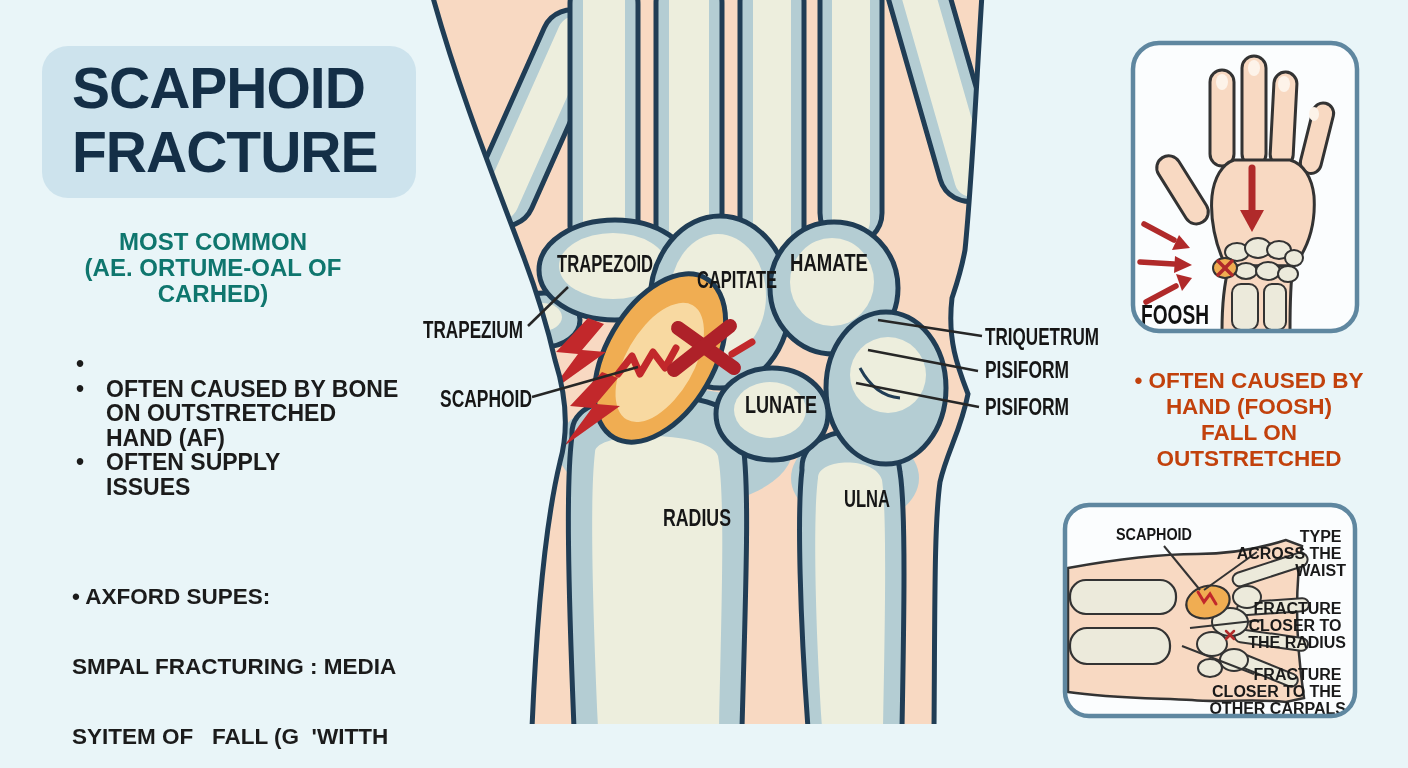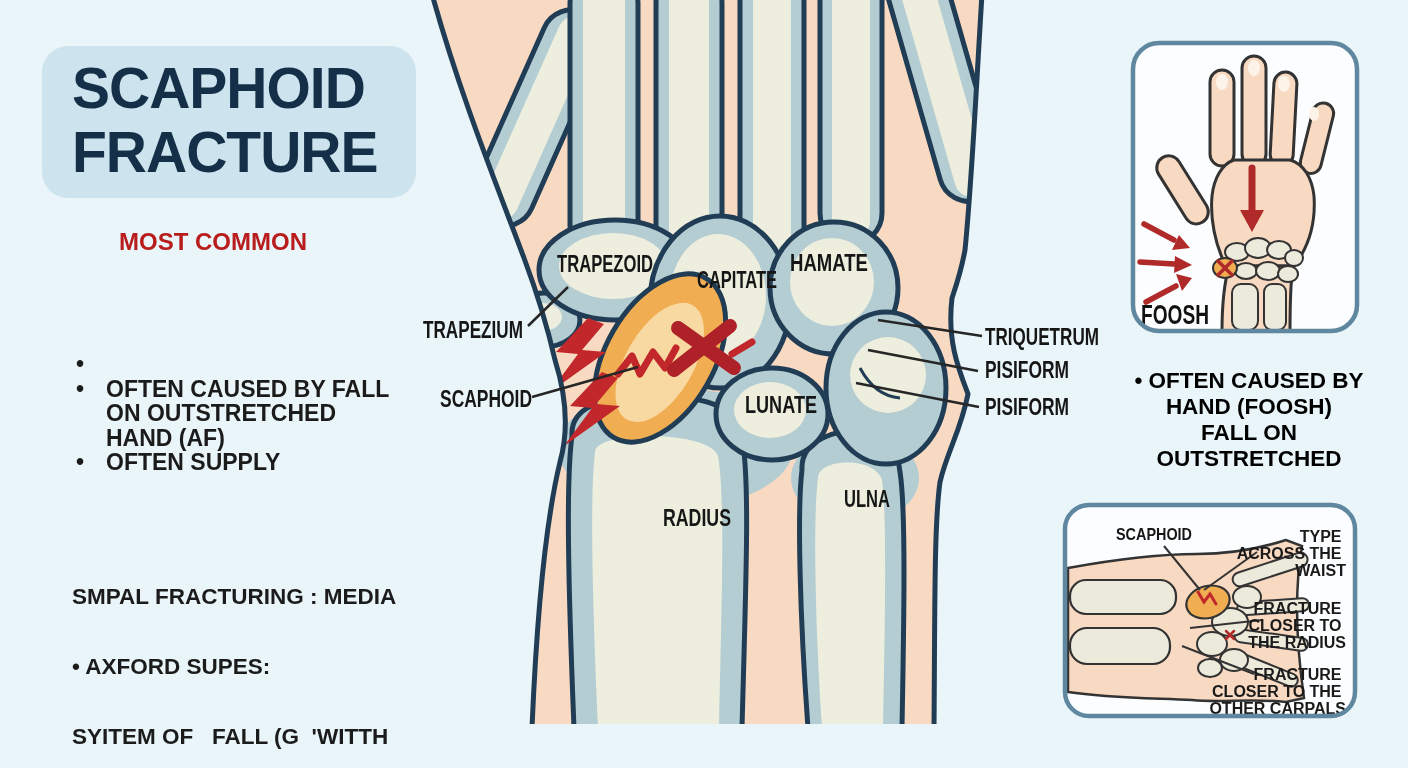--- a/index.html
+++ b/index.html
@@ -18,76 +18,78 @@
     background:#cde3ed; border-radius:26px;
     padding:10px 0 0 30px;
   }
   .title-badge .tline {
     font-size:57px; font-weight:800; letter-spacing:-1px;
     line-height:64px; color:#142f47;
   }
   .subtitle {
     left:28px; top:229px; width:370px;
     text-align:center; font-size:24px; font-weight:600; line-height:26px;
-    color:#b91c1c;
+    color:#0f766e;
   }
   .bullets { left:76px; top:352px; width:330px; }
   .bullet { display:flex; }
   .bullet .marker { width:30px; font-size:23px; font-weight:700; line-height:24.5px; }
   .bullet .blines { flex:1; font-size:23px; font-weight:600; line-height:24.5px; }
   .notes {
     left:72px; top:538px; width:350px;
     font-size:22.5px; font-weight:600; line-height:23.4px; white-space:pre;
   }
 
   
   .right-note {
     left:1118px; top:368px; width:262px;
     text-align:center; font-size:22.5px; font-weight:600; line-height:26px;
-    color:#000000;
+    color:#c2410c;
   }
   svg text { font-family:"Liberation Sans", sans-serif; }
 </style>
 </head>
 <body>
 
 <div class="abs title-badge">
   <div class="tline">SCAPHOID</div>
   <div class="tline">FRACTURE</div>
 </div>
 
 <div class="abs subtitle">
   <div>MOST COMMON</div>
+  <div>(AE. ORTUME-OAL OF CARHED)</div>
 </div>
 
 <div class="abs bullets">
   <div class="bullet">
     <span class="marker">•</span>
     <div class="blines">
     </div>
   </div>
   <div class="bullet">
     <span class="marker">•</span>
     <div class="blines">
-      <div>OFTEN CAUSED BY FALL</div>
+      <div>OFTEN CAUSED BY BONE</div>
       <div>ON OUTSTRETCHED</div>
       <div>HAND (AF)</div>
     </div>
   </div>
   <div class="bullet">
     <span class="marker">•</span>
     <div class="blines">
       <div>OFTEN SUPPLY</div>
+      <div>ISSUES</div>
     </div>
   </div>
 </div>
 
 <div class="abs notes">
+  <div>• AXFORD SUPES:</div>
   <div>SMPAL FRACTURING : MEDIA</div>
-  <div>• AXFORD SUPES:</div>
   <div>SYITEM OF   FALL (G  'WITTH</div>
   
   
 </div>
 
 <svg class="abs" style="left:420px;top:0;" width="700" height="724" viewBox="0 0 700 724">
   <defs>
     <clipPath id="skinClip">
       <path d="M 12,-6 L 562,-6 C 556,90 552,180 545,250 C 541,272 536,286 532,298
                C 527,340 538,368 548,394 C 541,430 527,452 520,482

